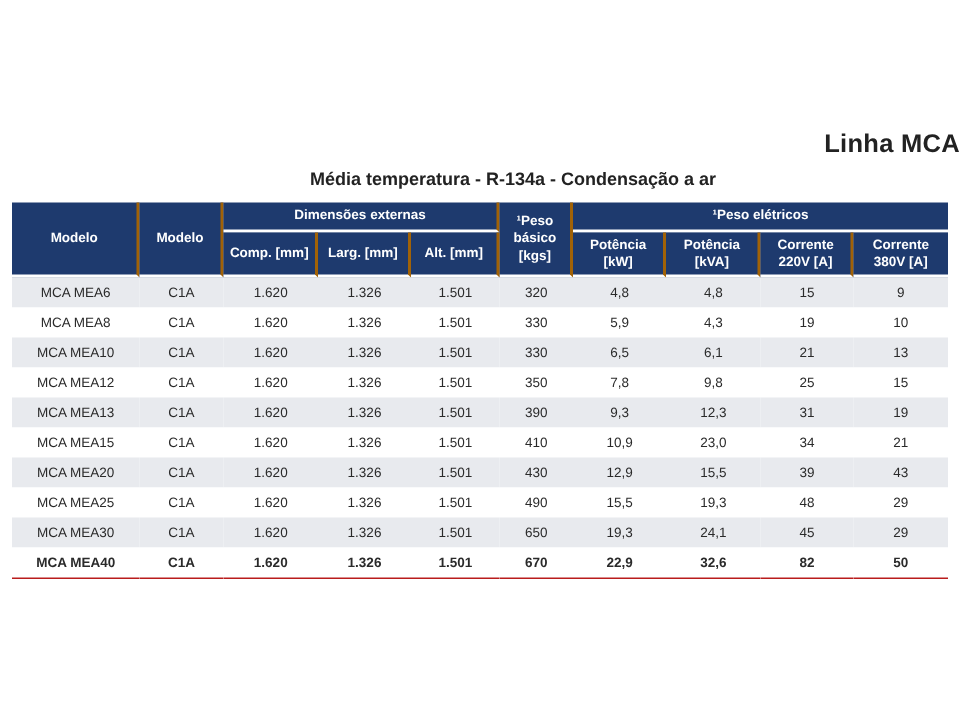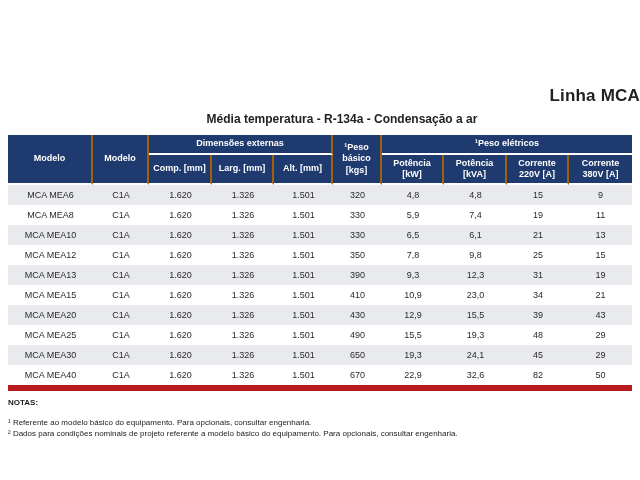--- a/index.html
+++ b/index.html
@@ -59,21 +59,21 @@
     font-size: 9px;
     color: #2a2a2a;
     text-align: center;
     height: 20px;
     padding: 0 2px;
     background: #ffffff;
     white-space: nowrap;
     overflow: hidden;
   }
   tbody tr.stripe td { background: #e8eaee; }
-  tbody tr:last-child td { border-bottom: 6px solid #b91c1c; }
+  tbody tr:last-child td { border-bottom: 1px solid #b91c1c; font-weight: bold; }
 
   .notes { margin: 7px 0 0 8px; color: #1a1a1a; }
   .notes-label {
     font-size: 8px;
     font-weight: bold;
     margin: 0 0 10px 0;
   }
   .note-line {
     font-size: 8px;
     line-height: 11px;
@@ -133,23 +133,23 @@
           <td>9</td>
         </tr>
         <tr>
           <td>MCA MEA8</td>
           <td>C1A</td>
           <td>1.620</td>
           <td>1.326</td>
           <td>1.501</td>
           <td>330</td>
           <td>5,9</td>
-          <td>7,4</td>
+          <td>4,3</td>
           <td>19</td>
-          <td>11</td>
+          <td>10</td>
         </tr>
         <tr class="stripe">
           <td>MCA MEA10</td>
           <td>C1A</td>
           <td>1.620</td>
           <td>1.326</td>
           <td>1.501</td>
           <td>330</td>
           <td>6,5</td>
           <td>6,1</td>
@@ -236,19 +236,14 @@
           <td>1.501</td>
           <td>670</td>
           <td>22,9</td>
           <td>32,6</td>
           <td>82</td>
           <td>50</td>
         </tr>
       </tbody>
   </table>
 
-  <div class="notes">
-    <p class="notes-label">NOTAS:</p>
-    <p class="note-line">¹ Referente ao modelo básico do equipamento. Para opcionais, consultar engenharia.</p>
-    <p class="note-line">² Dados para condições nominais de projeto referente a modelo básico do equipamento. Para opcionais, consultar engenharia.</p>
-  </div>
 
 </div>
 
 </body></html>

